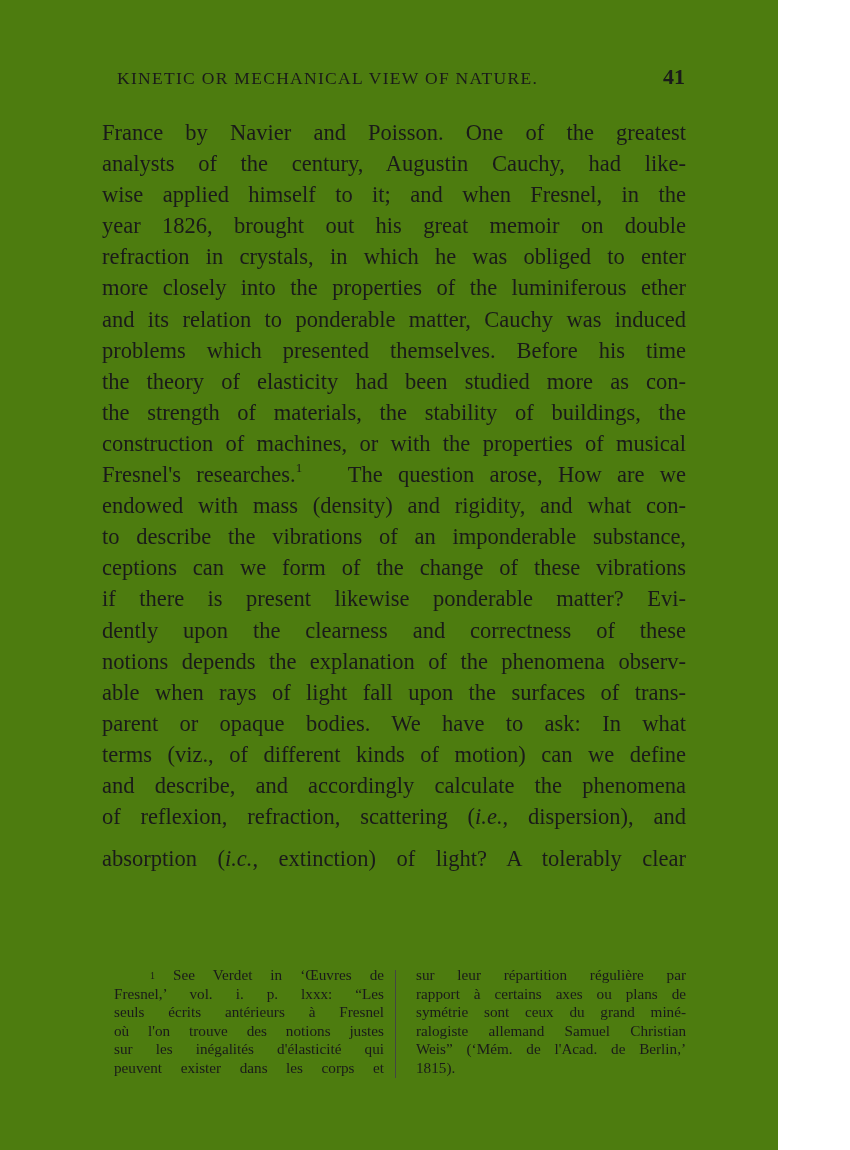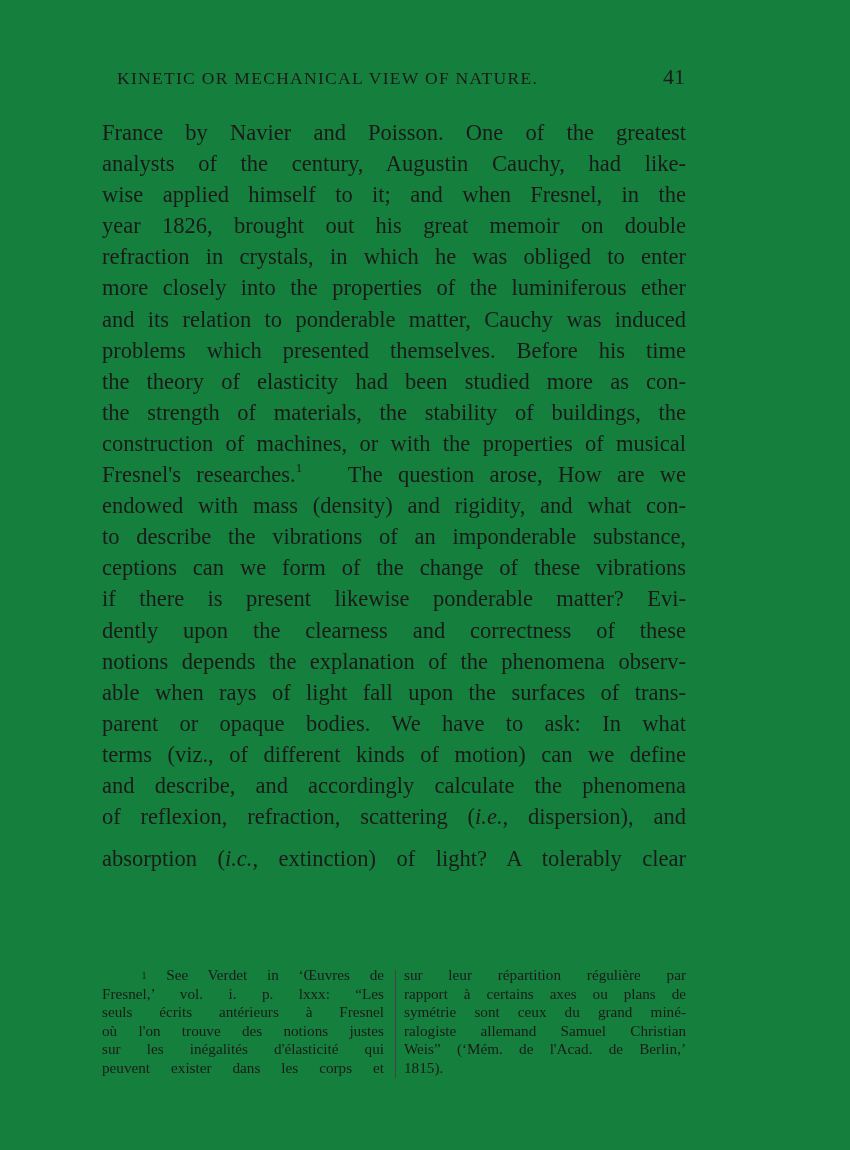--- a/index.html
+++ b/index.html
@@ -1,30 +1,30 @@
 <!DOCTYPE html>
 <html><head>
 <meta charset="utf-8">
 <style>
   html, body { margin: 0; padding: 0; background: #ffffff; }
   body { width: 850px; height: 1150px; position: relative; overflow: hidden; color: #1a1a1a; font-family: "DejaVu Serif", "Liberation Serif", serif; }
-  .page { position: absolute; left: 0; top: 0; width: 850px; height: 1150px; background: #15803d; }
+  .page { position: absolute; left: 0; top: 0; width: 778px; height: 1150px; background: #4d7c0f; }
   .running-head { position: absolute; left: 117px; top: 64px; width: 568px; height: 30px; }
   .running-title { position: absolute; left: 0; top: 4px; font-family: "Liberation Serif", serif; font-size: 17.5px; letter-spacing: 1.3px; white-space: nowrap; }
-  .page-number { position: absolute; right: 0; top: 0; font-family: "Liberation Serif", serif; font-size: 22px; font-weight: normal; }
+  .page-number { position: absolute; right: 0; top: 0; font-family: "Liberation Serif", serif; font-size: 22px; font-weight: bold; }
   .body-text { position: absolute; left: 102px; top: 117px; width: 584px; }
   .line { font-family: "Liberation Serif", serif; font-size: 22.5px; line-height: 31.1px; height: 31.1px; white-space: nowrap; text-align: justify; text-align-last: justify; }
   .line.last { text-align-last: justify; margin-top: 11px; }
   .line i { font-style: italic; }
   sup.fnref { font-size: 13px; vertical-align: top; line-height: 1; position: relative; top: 2px; }
   .footnotes { position: absolute; left: 102px; top: 966px; width: 584px; height: 110px; }
   .fn-col { position: absolute; top: 0; width: 282px; }
   .fn-col.left { left: 0; }
   .fn-col.right { left: 302px; width: 282px; }
-  .fn-line { font-family: "Liberation Serif", serif; font-size: 15.2px; line-height: 18.6px; height: 18.6px; white-space: nowrap; text-align: justify; text-align-last: justify; }
+  .fn-line { font-family: "Liberation Serif", serif; font-size: 15.2px; line-height: 18.6px; height: 18.6px; white-space: nowrap; text-align: justify; text-align-last: justify; margin-left: 12px; }
   .fn-line.short { text-align-last: left; }
   .fn-line sup { font-size: 10px; vertical-align: top; position: relative; top: 1px; }
   .fn-divider { position: absolute; left: 293px; top: 4px; width: 0; height: 108px; border-left: 1.5px solid #444; }
 </style>
 </head>
 <body>
 
 <div class="page">
 
   <div class="running-head">

